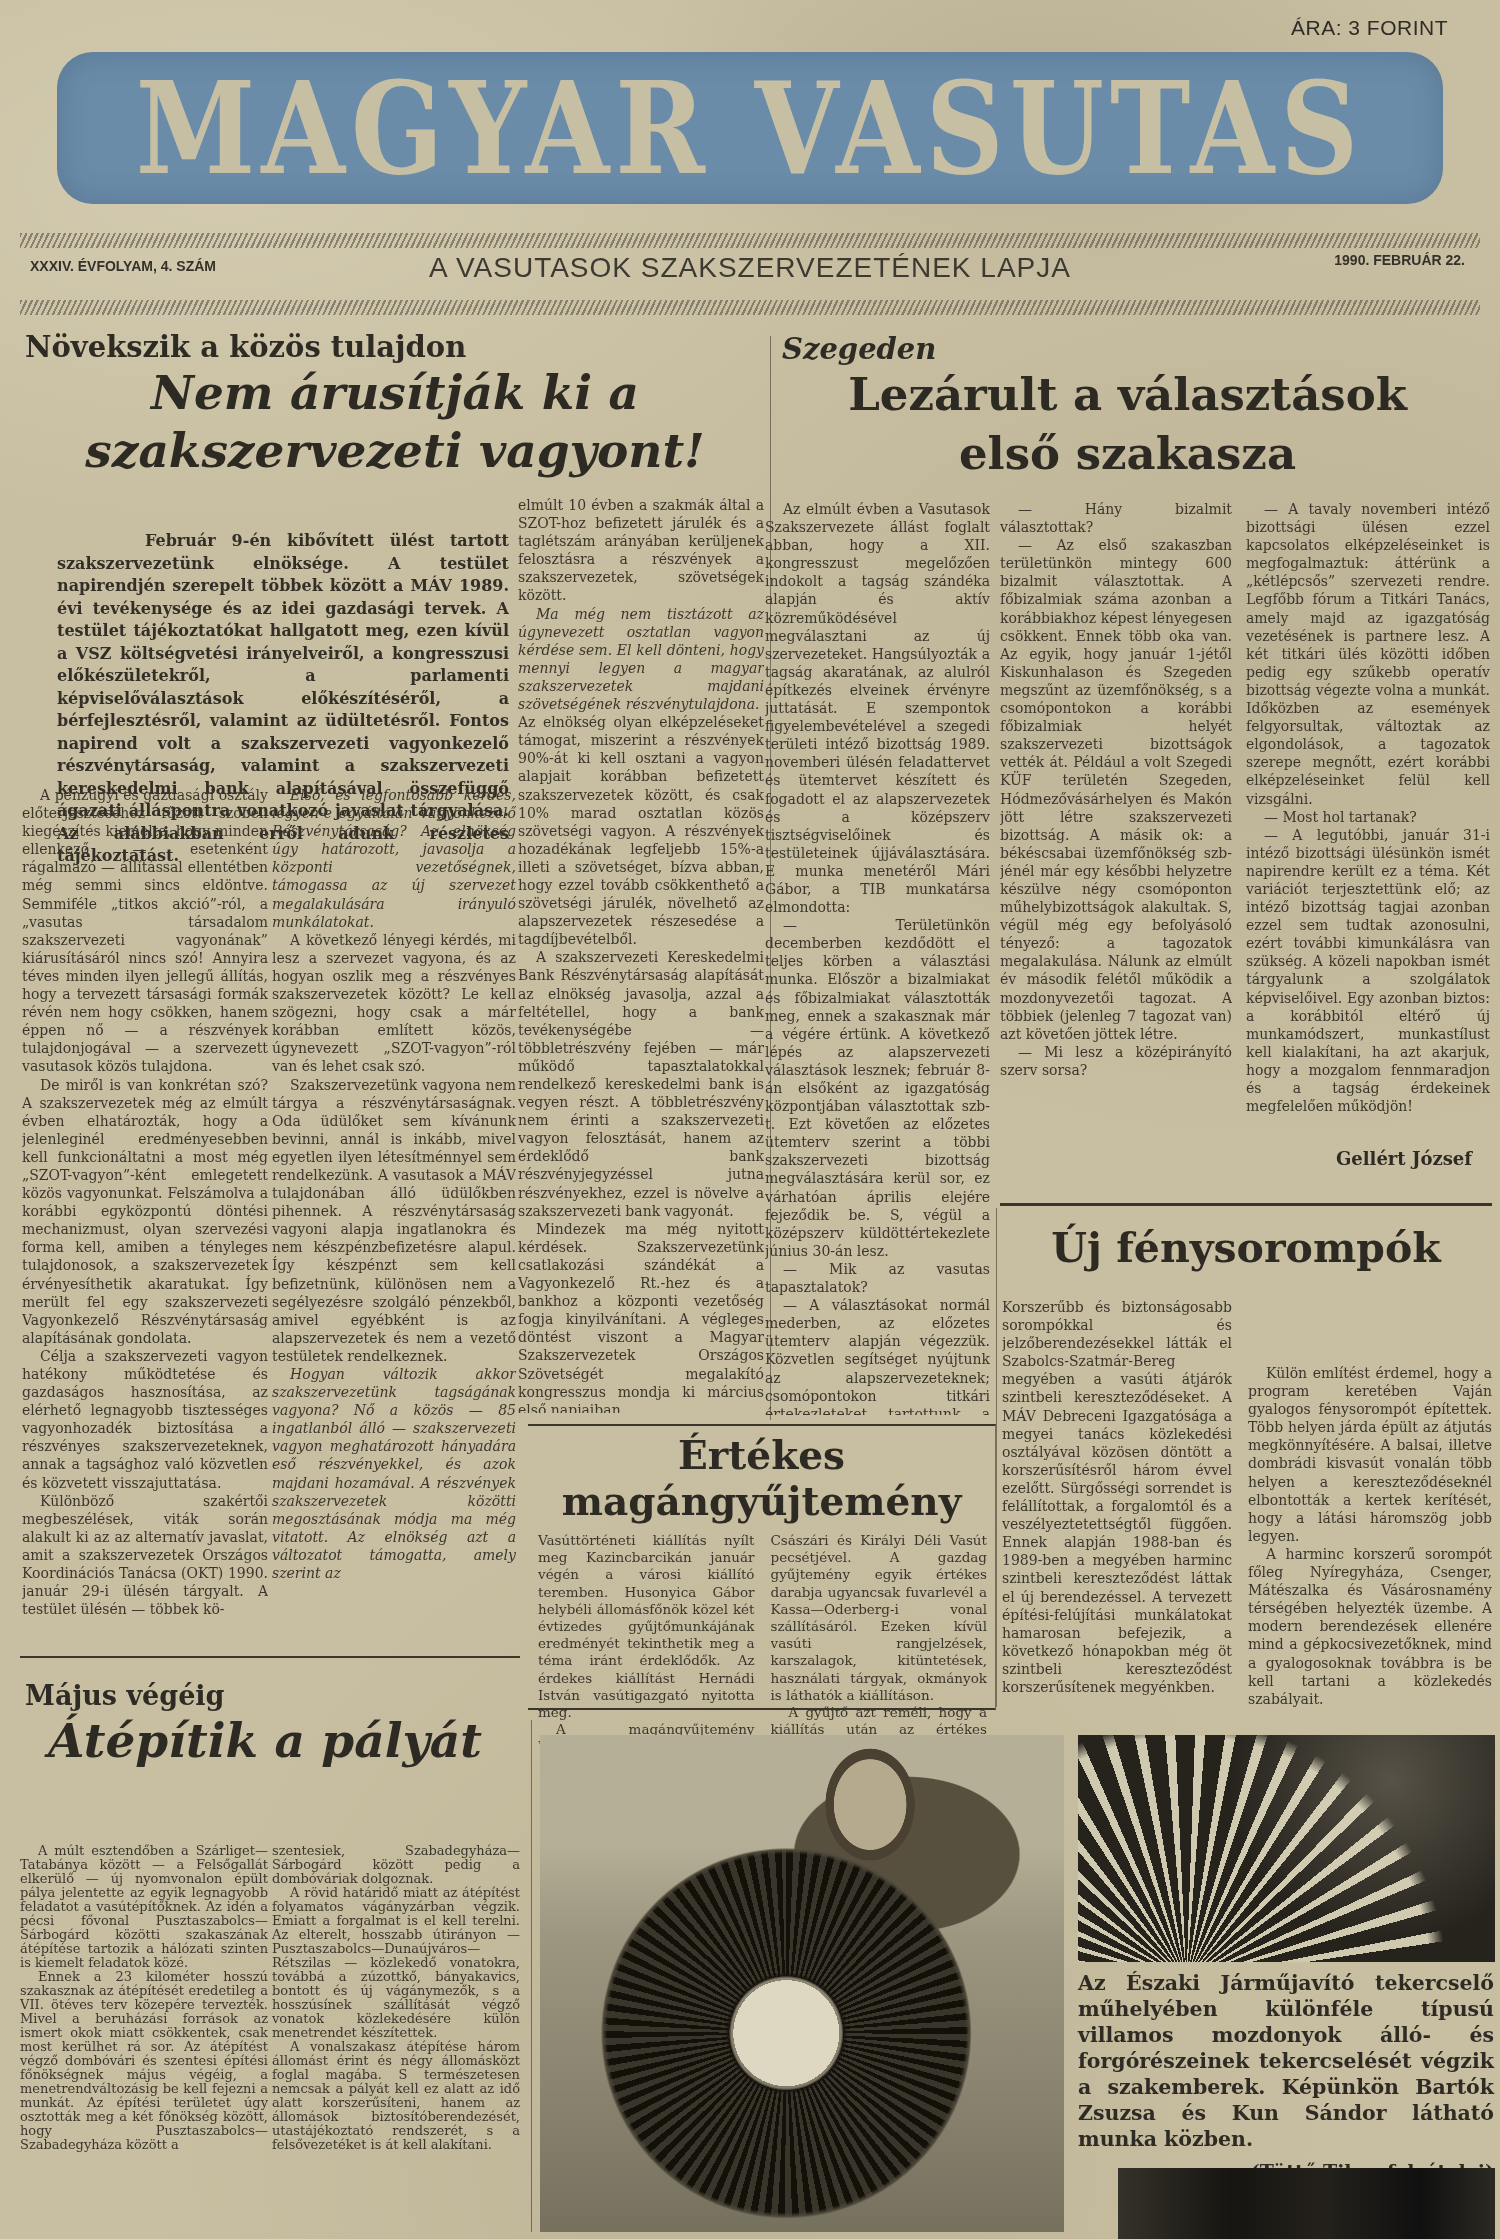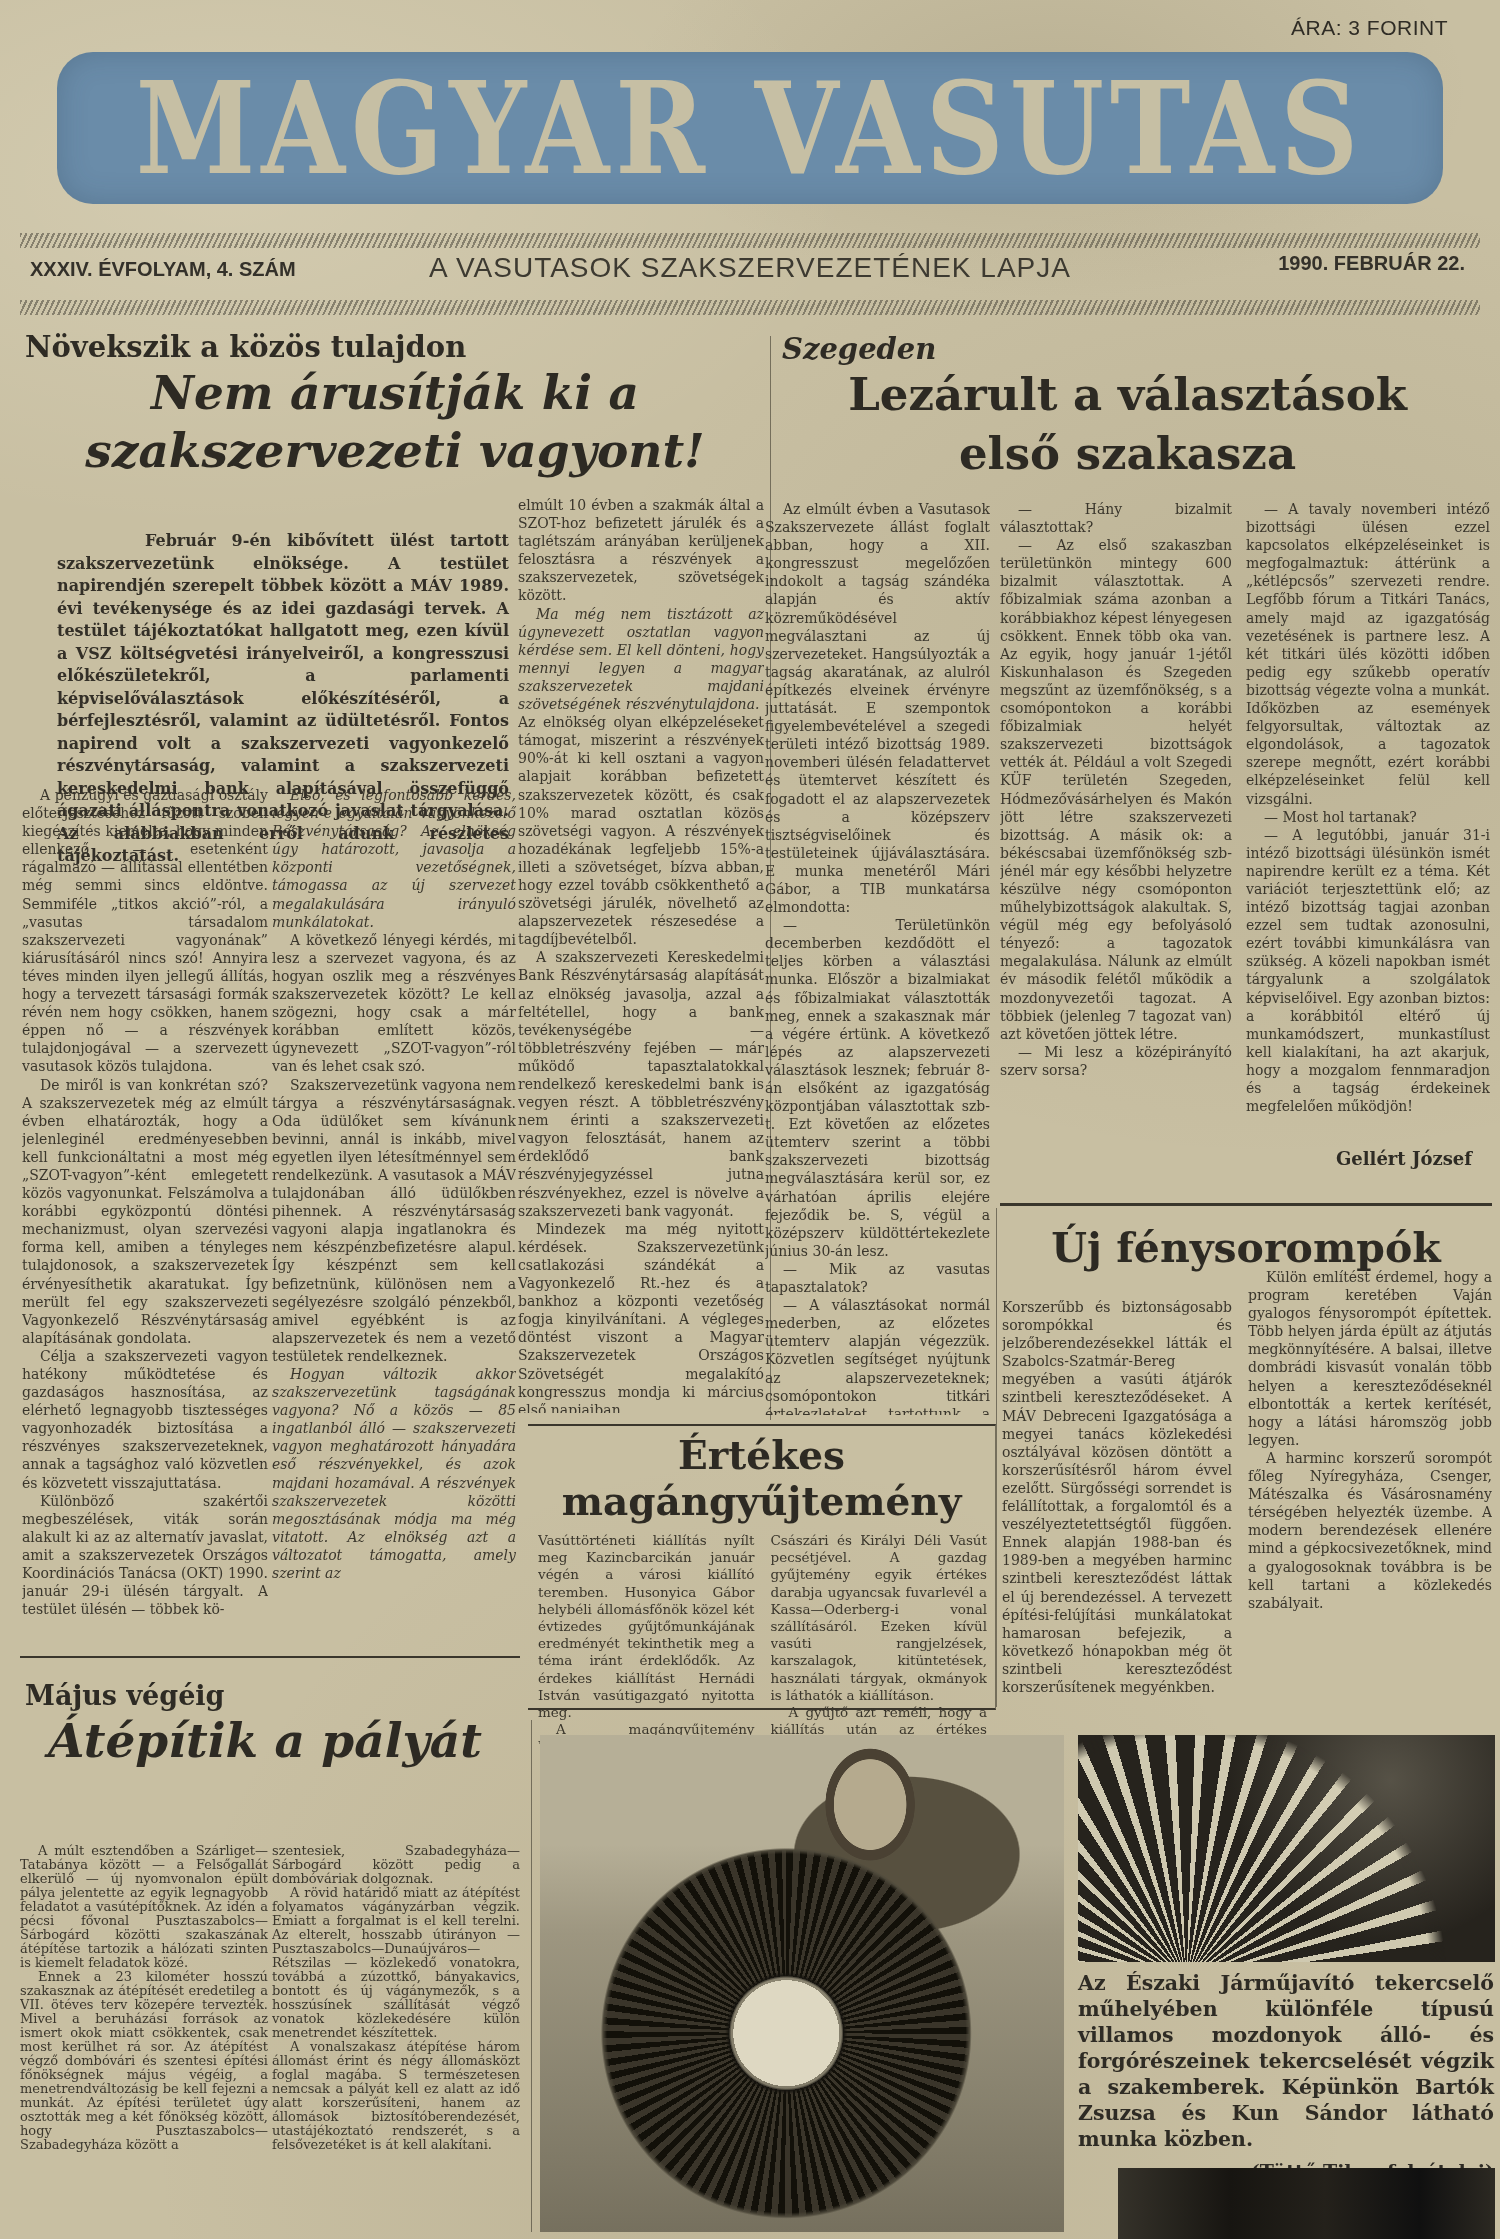--- a/index.html
+++ b/index.html
@@ -13,21 +13,21 @@
          radial-gradient(800px 900px at 50% 95%, rgba(120,105,70,.12), transparent 75%),
          radial-gradient(600px 300px at 70% 4%, rgba(110,100,70,.15), transparent 70%);}
   .abs{position:absolute;}
   .price{font-family:"Liberation Sans",sans-serif;font-weight:normal;font-size:21px;color:#2f2c25;letter-spacing:.5px;}
   .masthead{left:57px;top:52px;width:1386px;height:152px;background:#6a8ca9;border-radius:36px;
             display:flex;align-items:center;justify-content:center;
             box-shadow:inset 0 0 30px rgba(40,60,80,.25);}
   .masthead span{font-family:"DejaVu Serif",serif;font-weight:bold;font-size:108px;color:#c6bfa4;
             letter-spacing:6px;transform:scaleY(1.18);white-space:nowrap;}
   .bar{height:15px;background:repeating-linear-gradient(115deg,#45413685 0 2px,transparent 2px 5px);}
-  .hdr{font-family:"Liberation Sans",sans-serif;font-weight:bold;font-size:20px;color:#34312a;}
+  .hdr{font-family:"Liberation Sans",sans-serif;font-weight:bold;font-size:14px;color:#34312a;}
   .tagline{font-family:"Liberation Sans",sans-serif;font-weight:400;font-size:28px;letter-spacing:1px;color:#3d3a31;}
   .kicker{font-family:"DejaVu Serif",serif;font-weight:bold;font-size:29px;color:#2e2b24;}
   .kicker.it{font-style:italic;}
   .headline{font-family:"DejaVu Serif",serif;font-weight:bold;color:#2d2a23;text-align:center;}
   .hl-lead{font-style:italic;font-size:47px;line-height:1.24;}
   .hl-elec{font-size:45px;line-height:1.3;}
   .intro{font-weight:bold;font-size:16px;line-height:22.5px;text-align:justify;color:#332f27;}
   .intro p{margin:0;text-indent:88px;}
   .col{font-size:14px;line-height:18.1px;text-align:justify;overflow:hidden;color:#3a362c;}
   .col p{margin:0;text-indent:18px;}
@@ -129,21 +129,21 @@
     <p>— A legutóbbi, január 31-i intéző bizottsági ülésünkön ismét napirendre került ez a téma. Két variációt terjesztettünk elő; az intéző bizottság tagjai azonban ezzel sem tudtak azonosulni, ezért további kimunkálásra van szükség. A közeli napokban ismét tárgyalunk a szolgálatok képviselőivel. Egy azonban biztos: a korábbitól eltérő új munkamódszert, munkastílust kell kialakítani, ha azt akarjuk, hogy a mozgalom fennmaradjon és a tagság érdekeinek megfelelően működjön!</p>
   </div>
 <div class="abs byline" style="left:1246px;top:1148px;width:226px;">Gellért József</div>
 
 <div class="abs vrule" style="left:996px;top:1208px;height:499px;"></div>
 <div class="abs hrule" style="left:1000px;top:1203px;width:492px;height:3px;"></div>
 <div class="abs headline" style="left:1000px;top:1224px;width:492px;font-size:41px;">Új fénysorompók</div>
 <div class="abs col" style="left:1002px;top:1298px;width:230px;height:405px;">
     <p class="ni">Korszerűbb és biztonságosabb sorompókkal és jelzőberendezésekkel látták el Szabolcs-Szatmár-Bereg megyében a vasúti átjárók szintbeli kereszteződéseket. A MÁV Debreceni Igazgatósága a megyei tanács közlekedési osztályával közösen döntött a korszerűsítésről három évvel ezelőtt. Sürgősségi sorrendet is felállítottak, a forgalomtól és a veszélyeztetettségtől függően. Ennek alapján 1988-ban és 1989-ben a megyében harminc szintbeli kereszteződést láttak el új berendezéssel. A tervezett építési-felújítási munkálatokat hamarosan befejezik, a következő hónapokban még öt szintbeli kereszteződést korszerűsítenek megyénkben.</p>
   </div>
-<div class="abs col" style="left:1248px;top:1268px;width:244px;height:405px;">
+<div class="abs col" style="left:1248px;top:1364px;width:244px;height:405px;">
     <p>Külön említést érdemel, hogy a program keretében Vaján gyalogos fénysorompót építettek. Több helyen járda épült az átjutás megkönnyítésére. A balsai, illetve dombrádi kisvasút vonalán több helyen a kereszteződéseknél elbontották a kertek kerítését, hogy a látási háromszög jobb legyen.</p>
     <p>A harminc korszerű sorompót főleg Nyíregyháza, Csenger, Mátészalka és Vásárosnamény térségében helyezték üzembe. A modern berendezések ellenére mind a gépkocsivezetőknek, mind a gyalogosoknak továbbra is be kell tartani a közlekedés szabályait.</p>
   </div>
 
 <div class="abs boxart" style="left:528px;top:1424px;width:467px;height:282px;">
   <div class="headline boxhead">Értékes magángyűjtemény</div>
   <div class="boxcols">
     <div class="col">
         <p class="ni">Vasúttörténeti kiállítás nyílt meg Kazincbarcikán január végén a városi kiállító teremben. Husonyica Gábor helybéli állomásfőnök közel két évtizedes gyűjtőmunkájának eredményét tekinthetik meg a téma iránt érdeklődők. Az érdekes kiállítást Hernádi István vasútigazgató nyitotta meg.</p>
         <p>A magángyűjtemény legrégebbi darabja 1857-ből származik: egy fuvarlevél az egykori</p>

